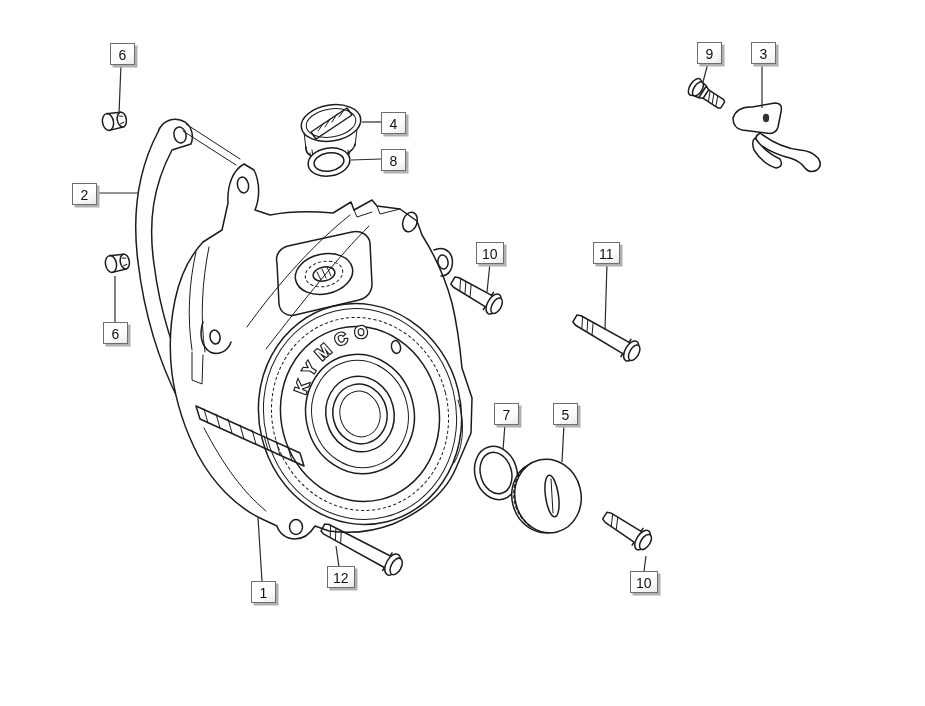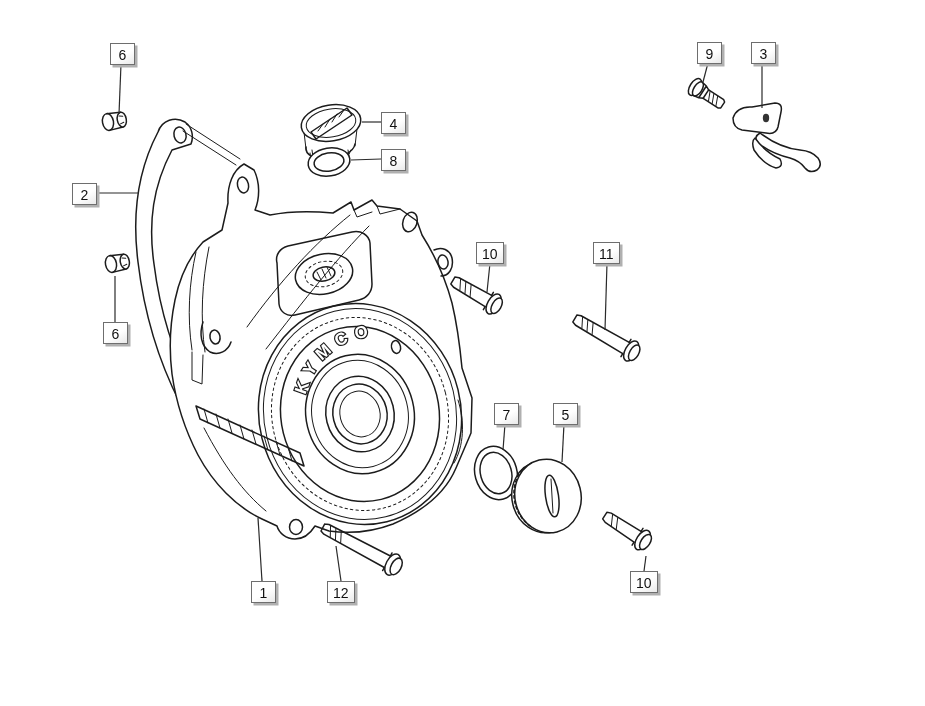--- a/index.html
+++ b/index.html
@@ -238,20 +238,20 @@
     </div>
   <div class="callout" style="left:494px;top:403px">
       <span>7</span>
     </div>
   <div class="callout" style="left:553px;top:403px">
       <span>5</span>
     </div>
   <div class="callout" style="left:251px;top:581px">
       <span>1</span>
     </div>
-  <div class="callout" style="left:327px;top:581px">
+  <div class="callout" style="left:327px;top:566px">
       <span>12</span>
     </div>
   <div class="callout" style="left:630px;top:571px">
       <span>10</span>
     </div>
 
 </div>
 
 </body></html>

